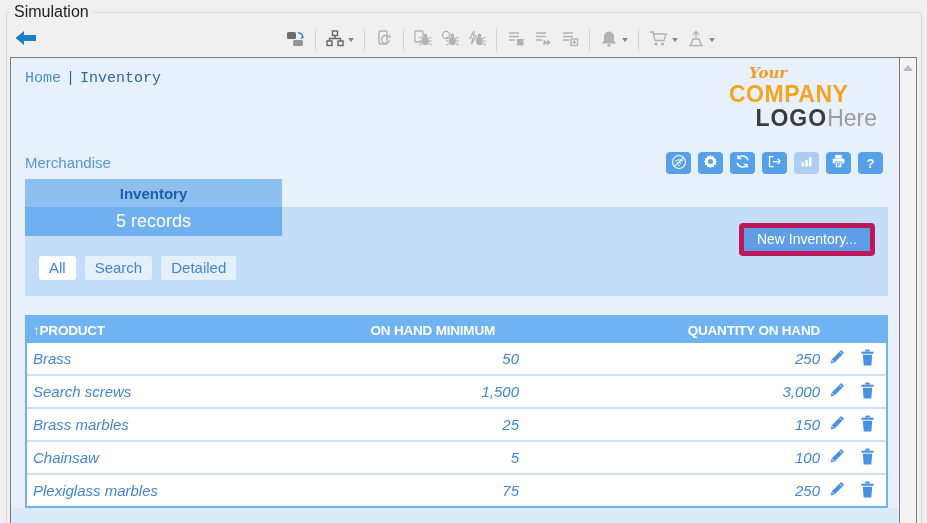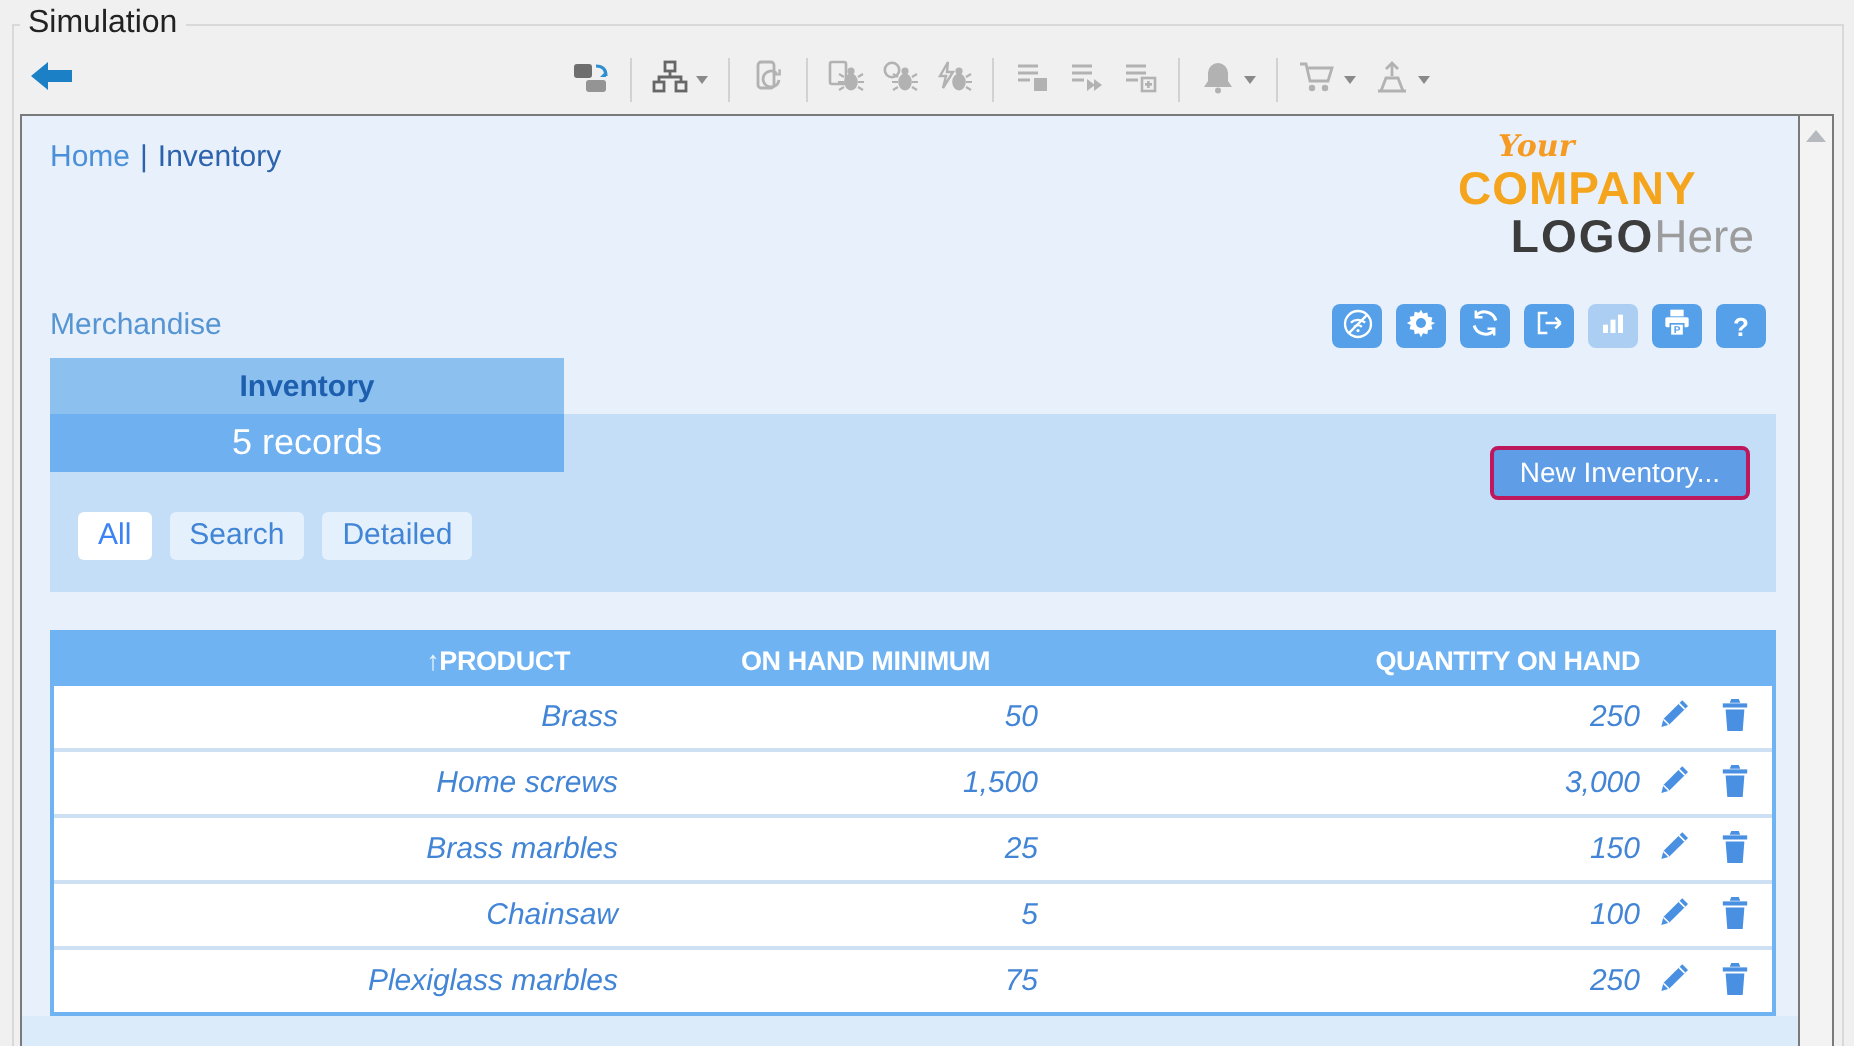--- a/index.html
+++ b/index.html
@@ -25,21 +25,21 @@
   
   .content-frame{
     position:absolute;left:10px;top:57px;right:10px;bottom:-2px;
     border:1px solid #7a7a7a;display:flex;background:#e8f1fb;
   }
   .main{flex:1;display:flex;flex-direction:column;overflow:hidden;position:relative;background:#e8f1fb;}
   .vscroll{width:16px;border-left:1px solid #7a7a7a;background:#f3f3f3;display:flex;justify-content:center;}
   .scroll-up{width:0;height:0;margin-top:7px;border-left:5px solid transparent;border-right:5px solid transparent;border-bottom:6px solid #b6bac0;}
   
   .topzone{height:94px;position:relative;flex:none;}
-  .breadcrumb{position:absolute;left:14px;top:12px;font-size:15px;color:#2d63ad;}
+  .breadcrumb{position:absolute;left:14px;top:12px;font-size:15px;color:#2d63ad;font-family:Liberation Mono, monospace;}
   .breadcrumb .home{color:#4a90d9;text-decoration:none;cursor:pointer;}
   .breadcrumb .sep{margin:0 5px;color:#2d63ad;}
   .logo{position:absolute;right:22px;top:8px;width:168px;line-height:1;}
   .logo-your{display:block;margin-left:40px;font-family:"DejaVu Serif",serif;font-style:italic;font-weight:bold;font-size:15px;color:#f59b23;}
   .logo-company{display:block;font-size:23px;font-weight:bold;color:#f5a51d;letter-spacing:.5px;margin-top:2px;margin-left:20px;}
   .logo-line3{display:block;text-align:right;font-size:23px;margin-top:1px;}
   .logo-logo{font-weight:bold;color:#3c3c3c;letter-spacing:1px;}
   .logo-here{color:#9c9c9c;}
   
   .merch-row{height:27px;position:relative;flex:none;}
@@ -47,32 +47,32 @@
   .action-icons{position:absolute;right:16px;top:0;display:flex;gap:7px;}
   .act-btn{width:25px;height:22px;border-radius:4px;background:#55a0e9;border:none;color:#fff;
     display:flex;align-items:center;justify-content:center;font-size:13px;font-weight:bold;cursor:pointer;padding:0;}
   .act-btn.disabled{background:#abcef2;cursor:default;}
   
   .inv-bar{margin-left:14px;width:257px;height:28px;flex:none;background:#8cc0ef;
     display:flex;align-items:center;justify-content:center;font-size:15px;font-weight:bold;color:#1d5fae;}
   .band{margin:0 11px 0 14px;height:89px;flex:none;background:#c4def7;position:relative;}
   .records-bar{width:257px;height:29px;background:#6fb0f1;display:flex;align-items:center;justify-content:center;
     font-size:18px;color:#fff;}
-  .new-btn{position:absolute;right:13px;top:16px;background:#5f9de6;border:2px solid #be185d;border-radius:4px;
+  .new-btn{position:absolute;right:13px;top:16px;background:#5f9de6;border:5px solid #be185d;border-radius:4px;
     color:#fff;font-size:14px;padding:3px 13px 4px;cursor:pointer;font-family:inherit;}
   .tabs{position:absolute;left:14px;top:49px;display:flex;gap:9px;}
   .tab{border:none;border-radius:3px;padding:3px 10px 4px;font-size:15px;cursor:pointer;
     background:rgba(255,255,255,0.55);color:#4285d6;font-family:inherit;}
   .tab.active{background:#fff;color:#3b82f6;}
   .gap{height:19px;flex:none;}
   
   .table-wrap{margin:0 11px 0 14px;flex:none;border:2px solid #6fb3f3;background:#fff;}
   .thead{display:flex;align-items:center;height:26px;background:#6fb3f3;color:#fff;
     font-weight:bold;font-size:13.5px;letter-spacing:-0.2px;}
-  .c-prod{flex:1;padding-left:6px;text-align:right;}
+  .c-prod{flex:1;padding-left:6px;text-align:left;}
   .c-min{width:210px;text-align:right;}
   .thead .c-min{padding-right:40px;}
   .row .c-min{padding-right:16px;}
   .c-qty{width:285px;text-align:right;}
   .c-act{width:66px;display:flex;align-items:center;gap:14px;padding-left:8px;box-sizing:border-box;}
   .sort-arrow{font-weight:normal;opacity:.85;}
   .row{display:flex;align-items:center;height:31px;font-size:15px;font-style:italic;color:#4285d6;border-top:2px solid #cde0f4;}
   .row:first-of-type{border-top:none;font-style:italic;}
   .icon-btn{background:none;border:none;padding:0;cursor:pointer;display:flex;align-items:center;}
   .fill{flex:1;background:#dcebf9;}
@@ -338,21 +338,21 @@
             <path d="M6 0.5h4l0.8 2H5.2z" fill="#4a90e2"></path>
             <rect x="1.5" y="2.8" width="13" height="2.2" fill="#4a90e2"></rect>
             <path d="M3 6h10l-0.9 11.5H3.9z" fill="#4a90e2"></path>
           </svg>
         </span>
       </button>
     </div>
   </div>
 
   <div class="row">
-    <div class="c-prod">Home screws</div>
+    <div class="c-prod">Search screws</div>
     <div class="c-min">1,500</div>
     <div class="c-qty">3,000</div>
     <div class="c-act">
       <button class="icon-btn">
         <span>
           <svg width="18" height="18" viewBox="0 0 20 20">
             <path d="M3 17.2l1.1-4.4L14.6 2.3l3.2 3.2L7.3 16l-4.3 1.2z" fill="#4a90e2"></path>
             <path d="M12.8 4.1l3.2 3.2" stroke="#fff" stroke-width="0.9"></path>
             <path d="M4.1 12.9l3.1 3.1" stroke="#fff" stroke-width="0.9"></path>
           </svg>

